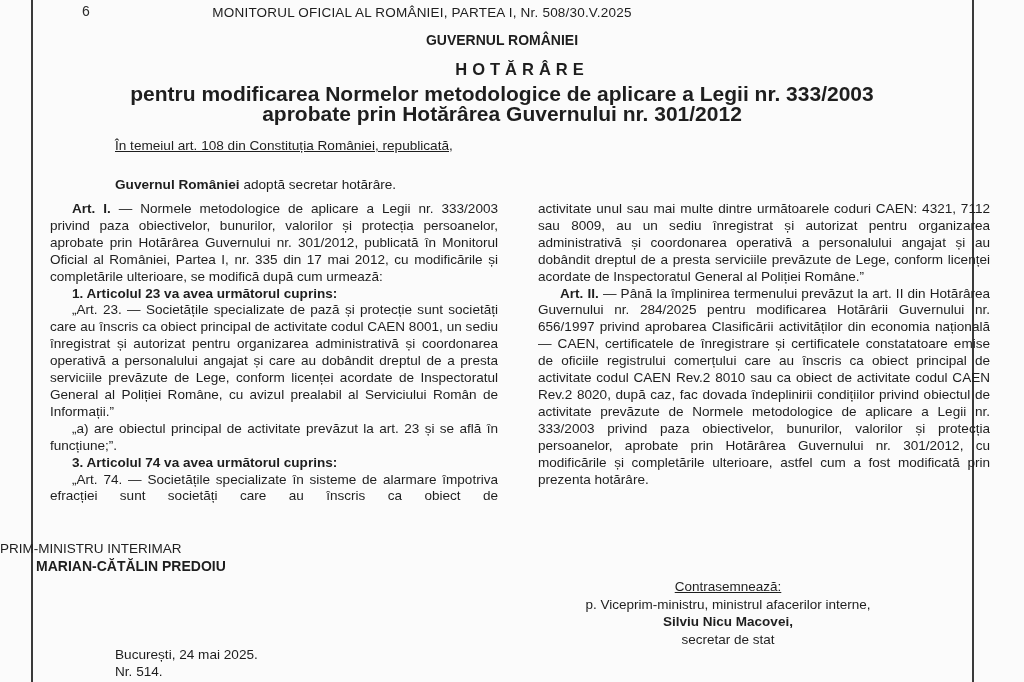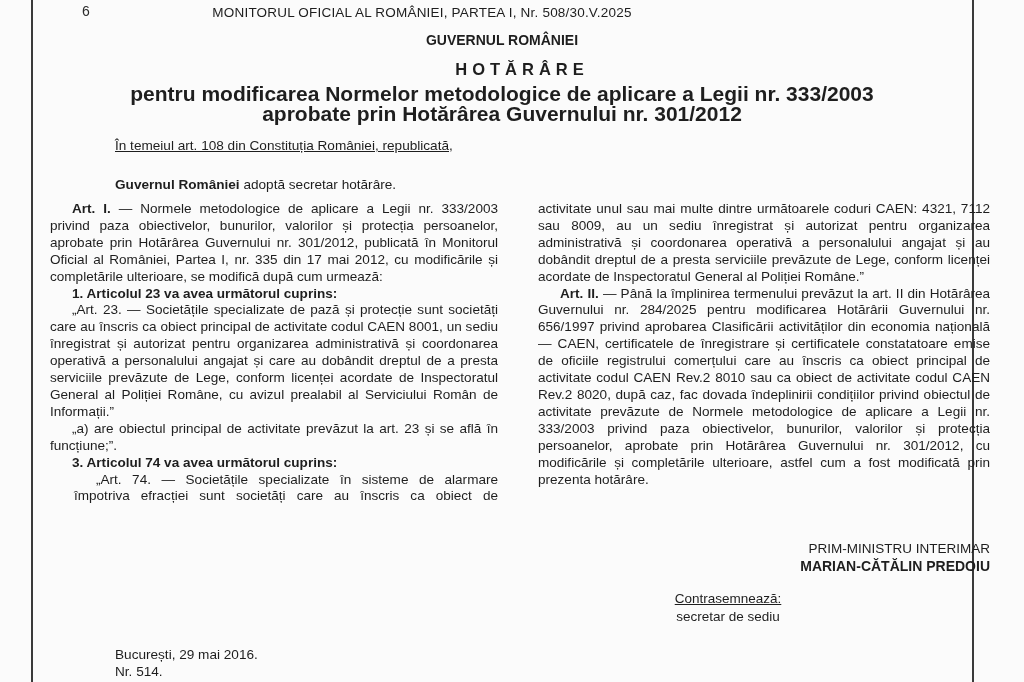--- a/index.html
+++ b/index.html
@@ -45,33 +45,33 @@
 
   
   .col {
     position: absolute; top: 201px; height: 345px;
     font-size: 13.55px; line-height: 16.9px;
     text-align: justify; overflow: hidden;
   }
   #left-column  { left: 50px;  width: 448px; }
   #right-column { left: 490px; width: 452px; margin-left: 48px; }
   .para.indent { text-indent: 22px; }
-  .para.cont-end { text-align-last: justify; margin-left: 24px; }
+  .para.cont-end { text-align-last: justify; }
 
   
   #pm-signature {
-    left: 0px; top: 541px; width: 990px; text-align: right;
+    left: 0px; top: 541px; width: 990px; text-align: left;
     font-size: 13.5px; line-height: 16.5px;
   }
   #pm-signature .name { font-size: 14px; padding-left: 36px; }
   #countersign {
     left: 508px; top: 578px; width: 440px; text-align: center;
     font-size: 13.5px; line-height: 17.5px;
   }
-  #countersign .heading { text-decoration: underline; margin-top: 12px; }
+  #countersign .heading { text-decoration: underline; }
 
   
   #footer-block { left: 115px; top: 646px; font-size: 13.6px; line-height: 17px; }
 </style>
 </head>
 <body>
 
 <div class="rule-v" id="rule-left"></div>
 <div class="rule-v" id="rule-right"></div>
 
@@ -104,19 +104,21 @@
   <p class="para indent"><span class="b">Art. II.</span><span> — Până la împlinirea termenului prevăzut la art. II din Hotărârea Guvernului nr. 284/2025 pentru modificarea Hotărârii Guvernului nr. 656/1997 privind aprobarea Clasificării activităților din economia națională — CAEN, certificatele de înregistrare și certificatele constatatoare emise de oficiile registrului comerțului care au înscris ca obiect principal de activitate codul CAEN Rev.2 8010 sau ca obiect de activitate codul CAEN Rev.2 8020, după caz, fac dovada îndeplinirii condițiilor privind obiectul de activitate prevăzute de Normele metodologice de aplicare a Legii nr. 333/2003 privind paza obiectivelor, bunurilor, valorilor și protecția persoanelor, aprobate prin Hotărârea Guvernului nr. 301/2012, cu modificările și completările ulterioare, astfel cum a fost modificată prin prezenta hotărâre.</span></p>
 </div>
 
 <div class="abs" id="pm-signature">
   <div>PRIM-MINISTRU INTERIMAR</div>
   <div class="b name">MARIAN-CĂTĂLIN PREDOIU</div>
 </div>
 
 <div class="abs" id="countersign">
   <div class="heading">Contrasemnează:</div>
-  <div>secretar de sediu</div>
+  <div>p. Viceprim-ministru, ministrul afacerilor interne,</div>
+  <div class="b">Silviu Nicu Macovei,</div>
+  <div>secretar de stat</div>
 </div>
 
 <div class="abs" id="footer-block">
-  <div>București, 29 mai 2016.</div>
+  <div>București, 24 mai 2025.</div>
   <div>Nr. 514.</div>
 </div>
 
 </body></html>

